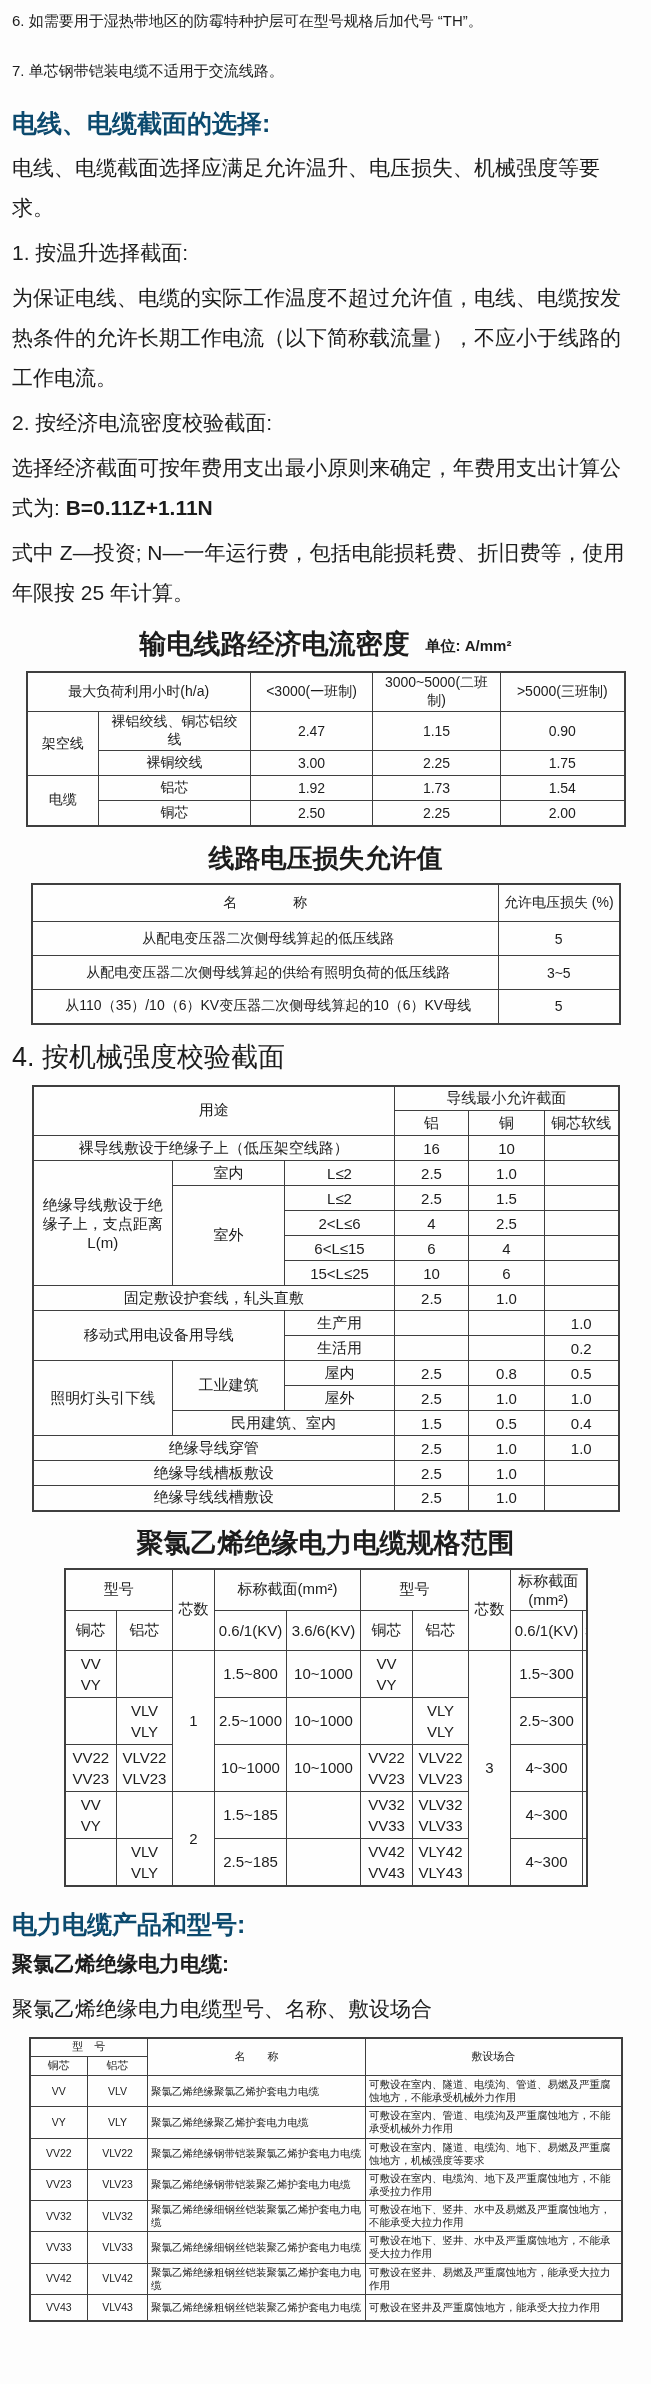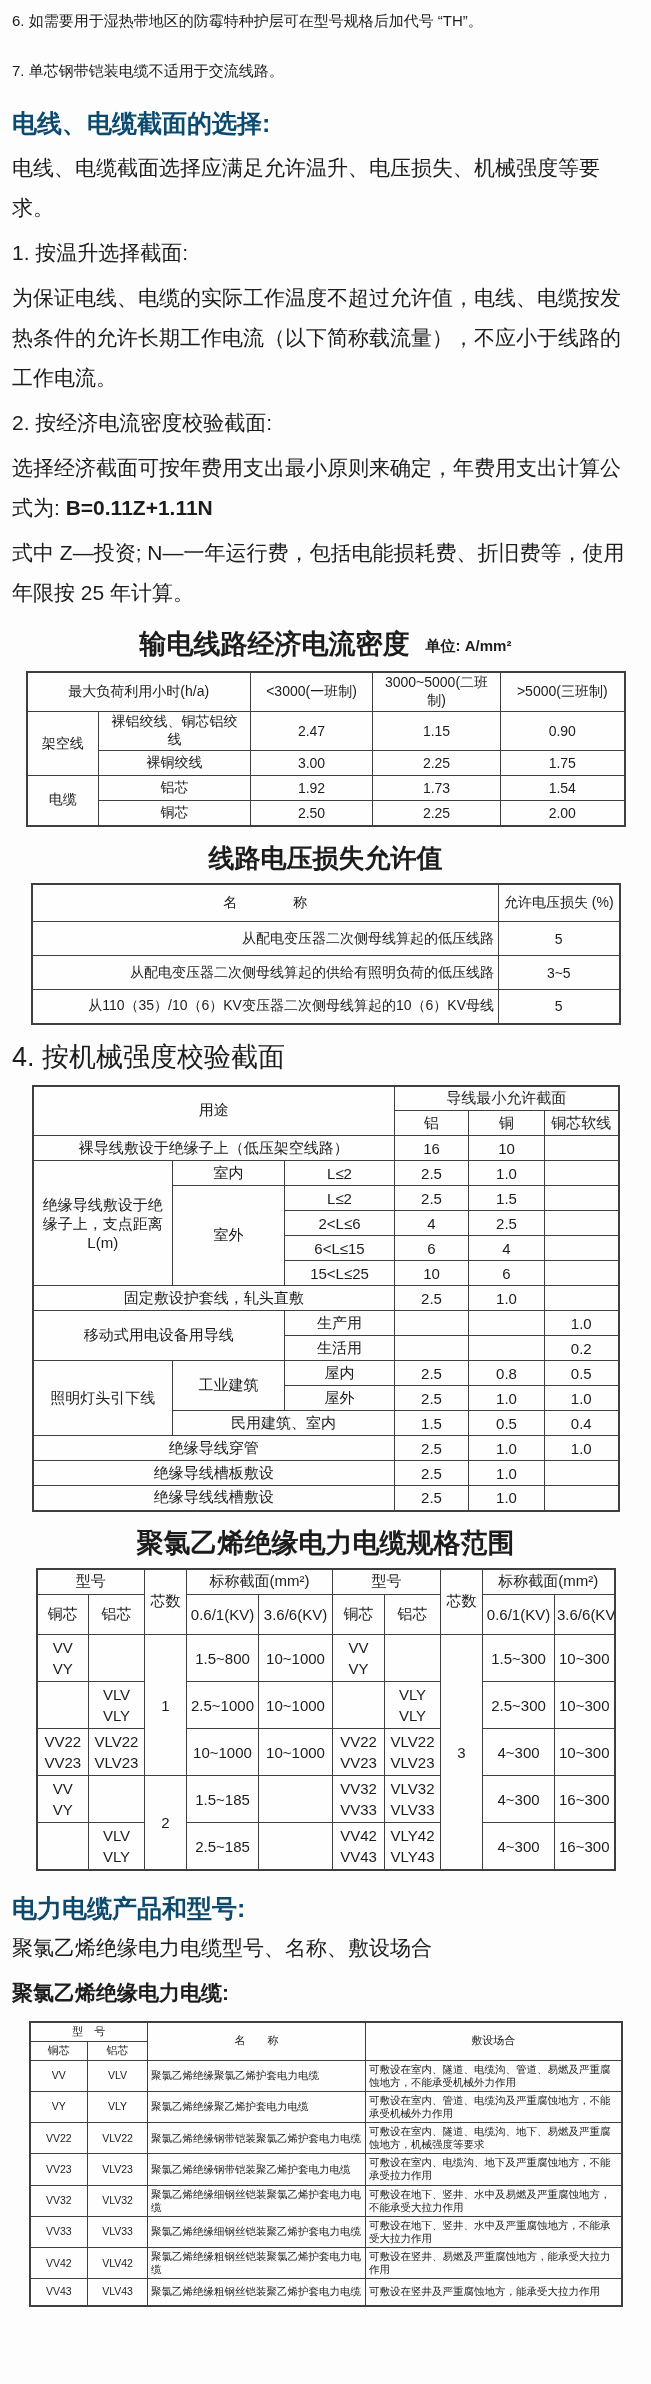--- a/index.html
+++ b/index.html
@@ -23,26 +23,26 @@
   td { border:1px solid #3f3f3f; text-align:center; vertical-align:middle; font-weight:normal; overflow:hidden; }
   .t { border:2px solid #3f3f3f; }
 
   .t1 { width:600px; font-size:14px; }
   .t1 td { height:25px; padding:1px 8px; }
   .t1 tr.hdr td { height:34px; }
 
   .t2 { width:590px; font-size:14px; }
   .t2 td { height:34px; padding:2px 4px; }
   .t2 tr.hdr td { height:38px; }
-  .t2 td.tl { text-align:right; padding-left:10px; }
+  .t2 td.tl { text-align:center; padding-left:10px; }
 
   .t3 { width:588px; font-size:15px; }
   .t3 td { height:25px; padding:1px 4px; }
 
-  .t4 { width:580px; font-size:15px;padding-left:12px; }
+  .t4 { width:524px; font-size:15px;padding-left:12px; }
   .t4 td { padding:2px 2px; }
   .t4 tr.hdr1 td { height:26px; }
   .t4 tr.hdr2 td { height:40px; }
   .t4 td.ml { white-space:pre-line; line-height:1.4; height:46px; }
 
   .t5 { width:594px; font-size:10.5px; }
   .t5 td { padding:2px 3px; line-height:1.25; height:27px; }
   .t5 tr.hdr td { height:19px; font-size:11px; padding:1px 3px; }
   .t5 td.tl { text-align:left; }
 </style>
@@ -355,22 +355,22 @@
 VV43</td>
       <td class="ml">VLY42
 VLY43</td>
       <td>4~300</td>
       <td>16~300</td>
     </tr>
   </tbody>
     </table>
 
   <h1 class="h-blue" style="margin-top:22px">电力电缆产品和型号:</h1>
+  <p class="para tight" style="font-weight:bold">聚氯乙烯绝缘电力电缆:</p>
   <p class="para tight">聚氯乙烯绝缘电力电缆型号、名称、敷设场合</p>
-  <p class="para tight" style="font-weight:bold">聚氯乙烯绝缘电力电缆:</p>
 
   <table class="t t5">
     <colgroup>
         <col style="width:58px">
         <col style="width:60px">
         <col style="width:218px">
         <col>
       </colgroup>
     <tbody>
         <tr class="hdr">

